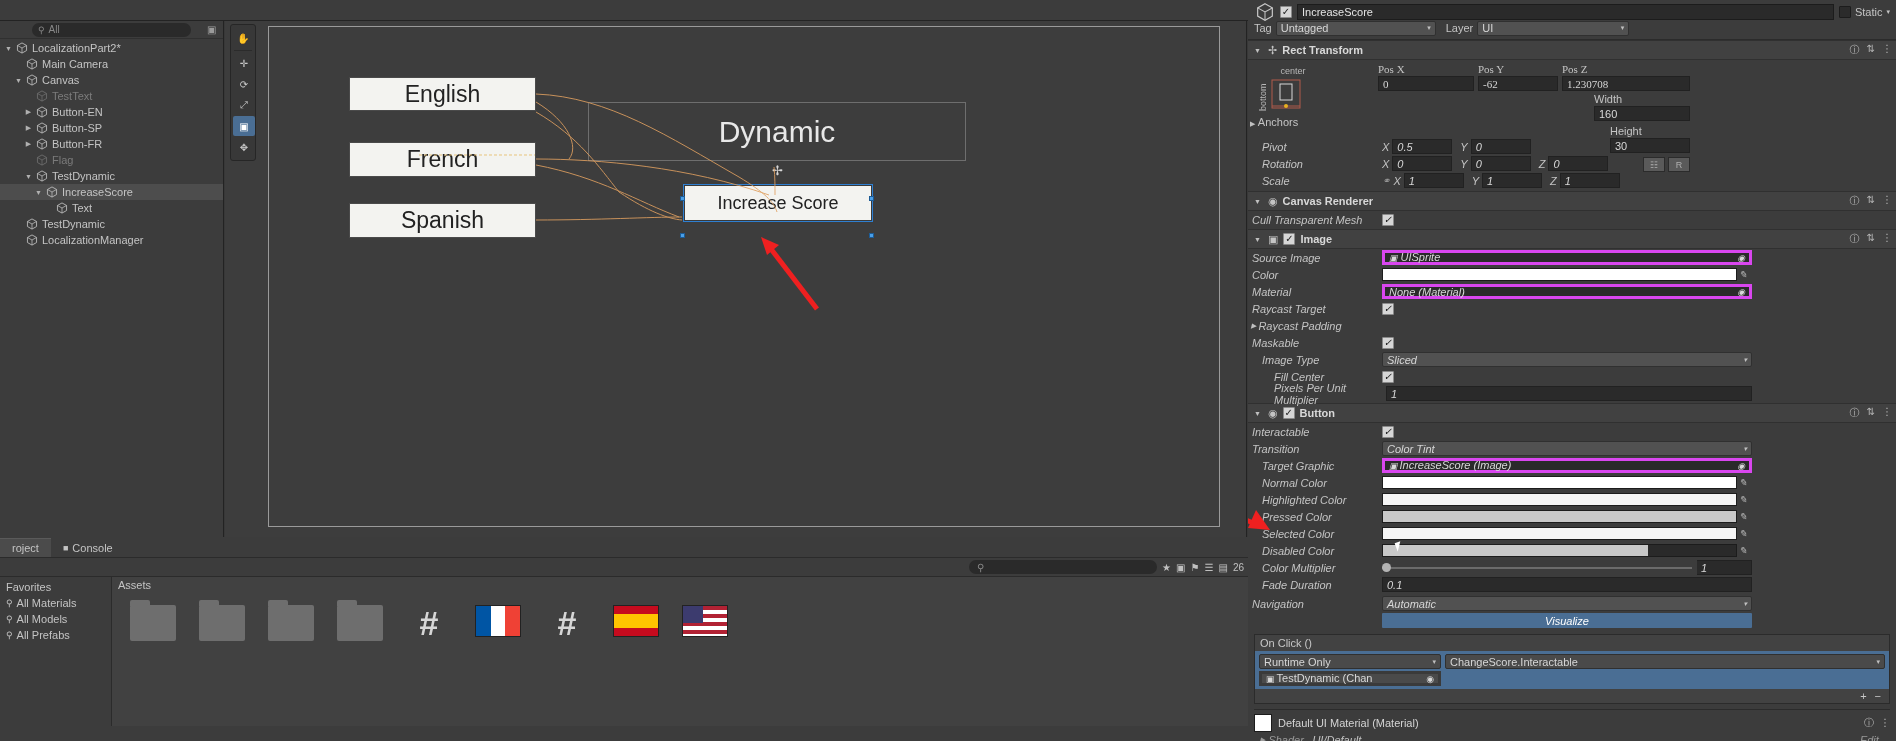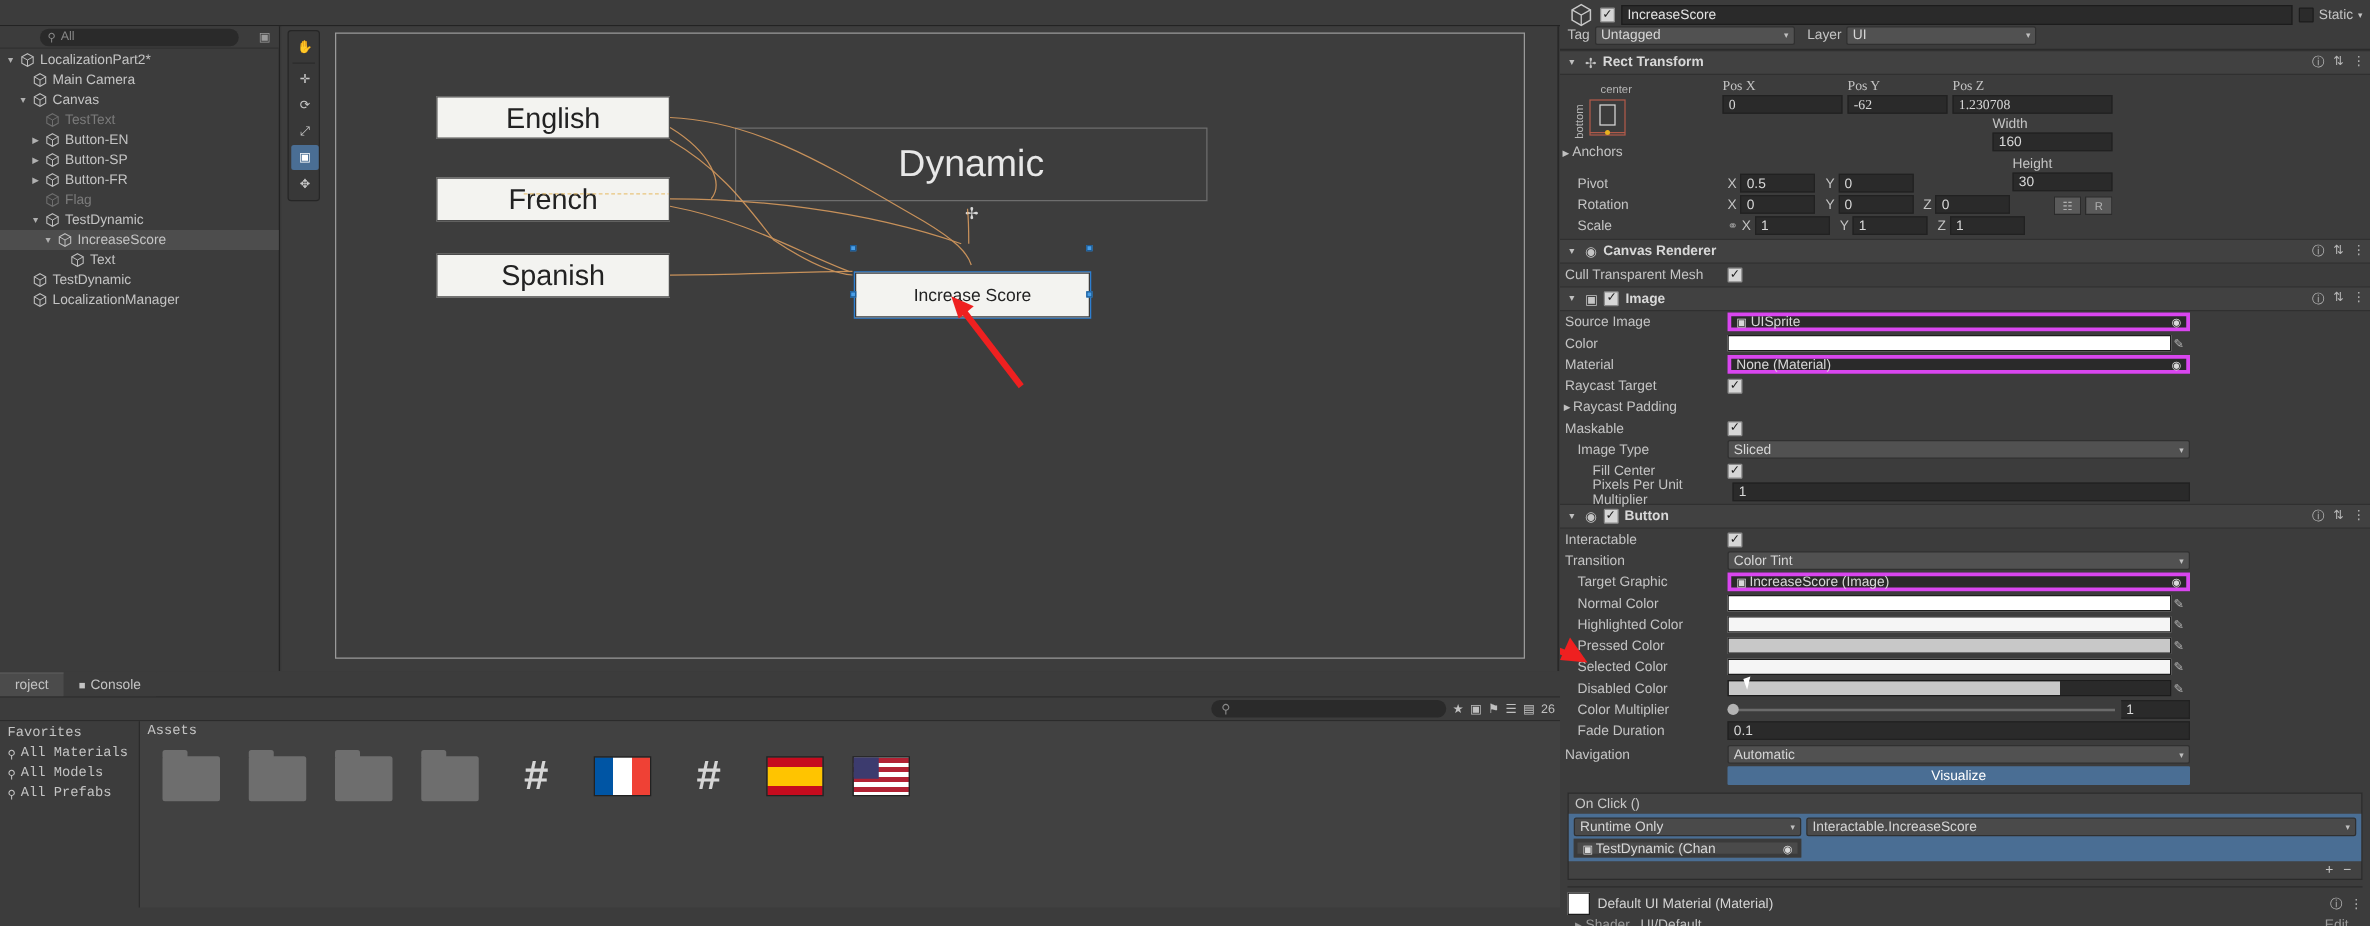--- a/index.html
+++ b/index.html
@@ -134,21 +134,21 @@
 
   .comp-header {
     height: 20px; background: #414141; border-top: 1px solid #303030;
     border-bottom: 1px solid #303030; display: flex; align-items: center;
     padding: 0 4px; gap: 5px;
   }
   .comp-title { font-size: 11px; font-weight: bold; color: #d8d8d8; }
   .comp-head-icons { margin-left: auto; display: flex; gap: 7px; color: #b8b8b8; font-size: 10px; }
   .foldout { width: 11px; text-align: center; font-size: 7px; color: #c0c0c0; }
 
-  .row { height: 17px; display: flex; align-items: center; padding-left: 4px; }
+  .row { height: 17px; display: flex; align-items: center; padding-left: 4px; font-style: italic; }
   .rlabel { width: 130px; color: #c4c4c4; font-size: 11px; }
   .rlabel.i1 { padding-left: 10px; }
   .rlabel.i2 { padding-left: 22px; }
   .field {
     height: 15px; background: #2a2a2a; border: 1px solid #212121;
     color: #d8d8d8; font-size: 11px; padding: 0 4px; line-height: 14px;
   }
   .colorbar { height: 13px; border: 1px solid #1c1c1c; }
   .objfield {
     height: 15px; background: #2a2a2a; border: 3px solid #d946ef;
@@ -190,21 +190,21 @@
   }
   .tab.active { background: #4b4b4b; border-top: 1px solid #5a5a5a; }
   .proj-toolbar {
     height: 20px; background: #3c3c3c; border-top: 1px solid #2b2b2b;
     border-bottom: 1px solid #2b2b2b; display: flex; align-items: center; padding: 0 4px; gap: 5px;
   }
   .search-pill {
     height: 14px; background: #2a2a2a; border-radius: 7px; flex: 1;
     display: flex; align-items: center; padding: 0 8px; color: #8a8a8a; font-size: 10px;
   }
-  .proj-split { display: flex; height: 163px; font-family: Liberation Mono, monospace; }
+  .proj-split { display: flex; height: 163px; }
   .proj-left { width: 112px; background: #3c3c3c; border-right: 1px solid #2b2b2b; padding-top: 2px; }
   .proj-right { flex: 1; background: #414141; }
   .proj-head { height: 16px; padding: 0 6px; font-size: 11px; color: #c4c4c4; line-height: 16px; }
   .proj-item {
     height: 16px; padding-left: 6px; font-size: 11px; color: #c4c4c4;
     display: flex; align-items: center; gap: 4px;
   }
   .assets-grid { display: flex; gap: 15px; padding: 12px 0 0 14px; align-items: flex-start; }
   .asset { width: 54px; display: flex; flex-direction: column; align-items: center; }
   .folder {
@@ -455,21 +455,21 @@
       <div class="ui-btn" style="left:80px;top:176px;width:187px;height:35px;font-size:23px;">
         <span>Spanish</span>
       </div>
 
       <div class="dyn-box" style="left:319px;top:75px;width:378px;height:59px;font-size:30px;">
         <span>Dynamic</span>
       </div>
 
       <div class="gizmo-cross" style="left:503px;top:137px;">✢</div>
 
-      <div class="ui-btn sel" style="left:415px;top:191px;width:188px;height:36px;font-size:14px;">
+      <div class="ui-btn sel" style="left:415px;top:158px;width:188px;height:36px;font-size:18px;">
         <span>Increase Score</span>
       </div>
       <div class="sel-handle" style="left:411px;top:169px;"></div>
       <div class="sel-handle" style="left:600px;top:169px;"></div>
       <div class="sel-handle" style="left:411px;top:206px;"></div>
       <div class="sel-handle" style="left:600px;top:206px;"></div>
 
       <svg class="arrow-svg" style="left:0;top:0;width:760px;height:260px;" viewBox="0 0 760 260">
         <g fill="none" stroke="#e0a060" stroke-width="1" opacity="0.85">
           <path d="M267,67 C340,70 400,110 470,150 C495,165 505,175 508,185"></path>
@@ -793,21 +793,21 @@
 
     <div class="onclick-box">
       <div class="onclick-title">On Click ()</div>
       <div class="evt-body">
         <div class="evt-row1">
           <div class="dropdown" style="width:182px;background:#4a4a4a;">
             <span>Runtime Only</span>
             <span class="caret">▾</span>
           </div>
           <div class="dropdown" style="flex:1;background:#4a4a4a;">
-            <span>Interactable.IncreaseScore</span>
+            <span>ChangeScore.Interactable</span>
             <span class="caret">▾</span>
           </div>
         </div>
         <div class="evt-row2">
           <div class="objfield" style="width:182px;background:#4a4a4a;border-color:#3a3a3a;">
             <span><span style="margin-right:2px;font-size:9px;">▣</span><span>TestDynamic (Chan</span></span>
             <span style="font-size:9px;">◉</span>
           </div>
           <div style="flex:1;"></div>
         </div>

